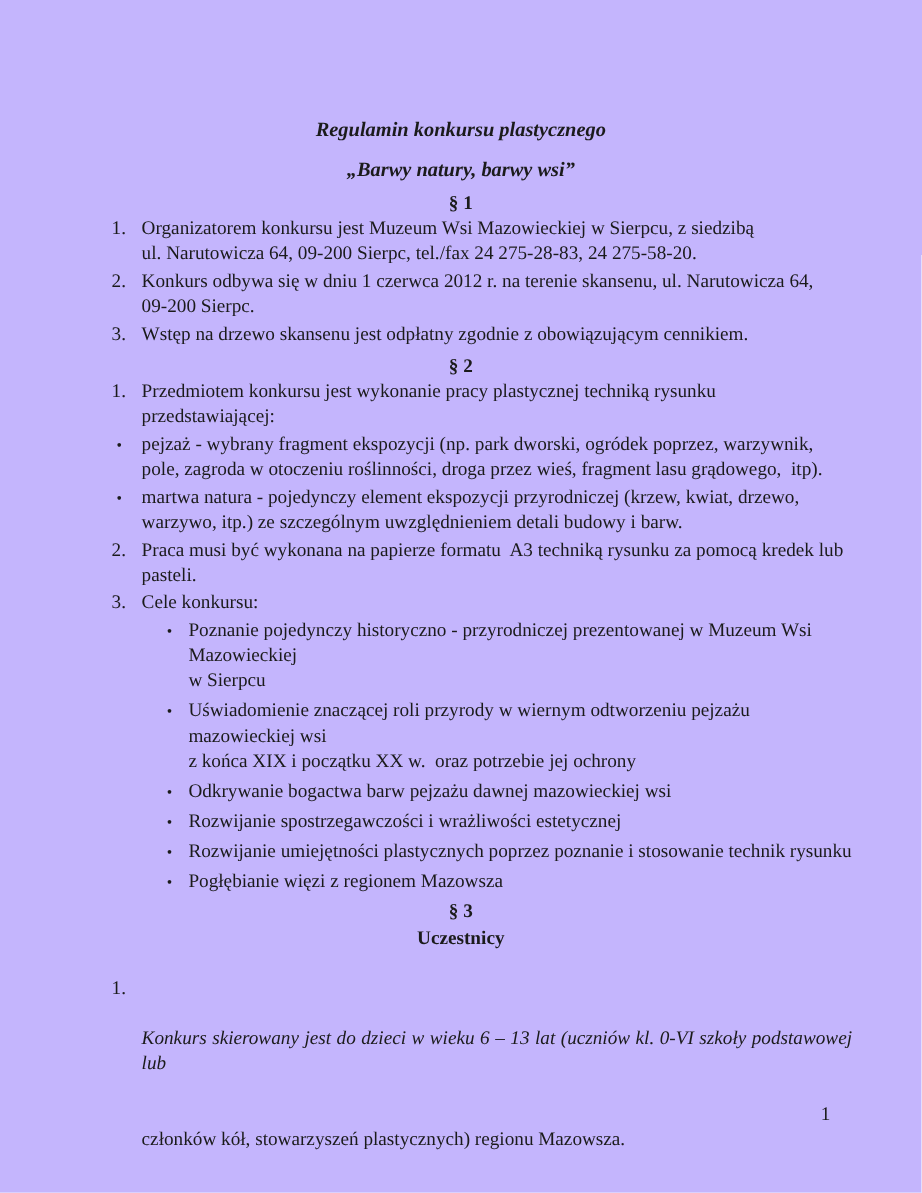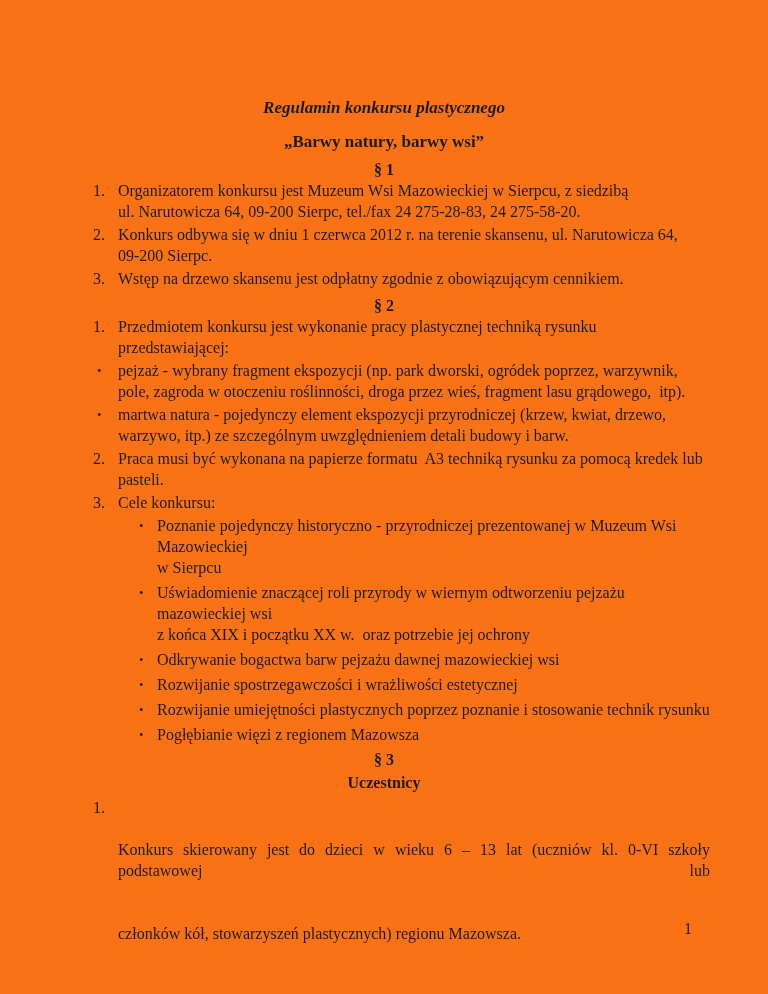--- a/index.html
+++ b/index.html
@@ -1,20 +1,20 @@
 <!DOCTYPE html>
 <html><head>
 <meta charset="utf-8">
 <style>
   html, body { margin: 0; padding: 0; background: #ffffff; }
   .page {
     position: relative;
     width: 768px;
     height: 994px;
-    background: #f97316;
+    background: #c4b5fd;
     overflow: hidden;
     font-family: "Liberation Serif", "DejaVu Serif", serif;
     font-size: 16px;
     line-height: 21px;
     color: #1b1b1b;
     box-sizing: border-box;
     padding: 97px 58px 0 90px;
   }
   .doc-title {
     margin: 0 -58px 6px -90px;
@@ -23,47 +23,48 @@
     line-height: 22px;
     font-weight: bold;
     font-style: italic;
   }
   .doc-subtitle {
     margin: 12px -58px 0 -90px;
     text-align: center;
     font-size: 17px;
     line-height: 22px;
     font-weight: bold;
+    font-style: italic;
   }
   .sec-num {
     margin: 6px -58px 0 -90px;
     text-align: center;
     font-weight: bold;
   }
   .sec-num.tight { margin-top: 2px; }
   .sec-title {
     margin: 5px -58px 5px -90px;
     text-align: center;
     font-weight: bold;
   }
-  .sec-title.tight { margin: 2px -58px 4px -90px; }
+  .sec-title.tight { margin: 2px -58px 20px -90px; }
   .li {
     display: grid;
     grid-template-columns: 28px 1fr;
     margin: 0 0 2px 0;
   }
   .li-sub {
     margin-left: 42px;
     grid-template-columns: 25px 1fr;
     margin-bottom: 4px;
   }
   .marker { white-space: pre; padding-left: 3px; }
   .marker.b { padding-left: 7px; font-size: 13px; line-height: 21px; }
   .li-text { white-space: pre-wrap; }
-  .jline { white-space: normal; text-align: justify; text-align-last: justify; }
+  .jline { white-space: normal; text-align: justify; text-align-last: justify; font-style: italic; }
   .page-number {
     position: absolute;
     top: 918px;
     right: 76px;
     line-height: 21px;
   }
 </style>
 </head>
 <body>
 

